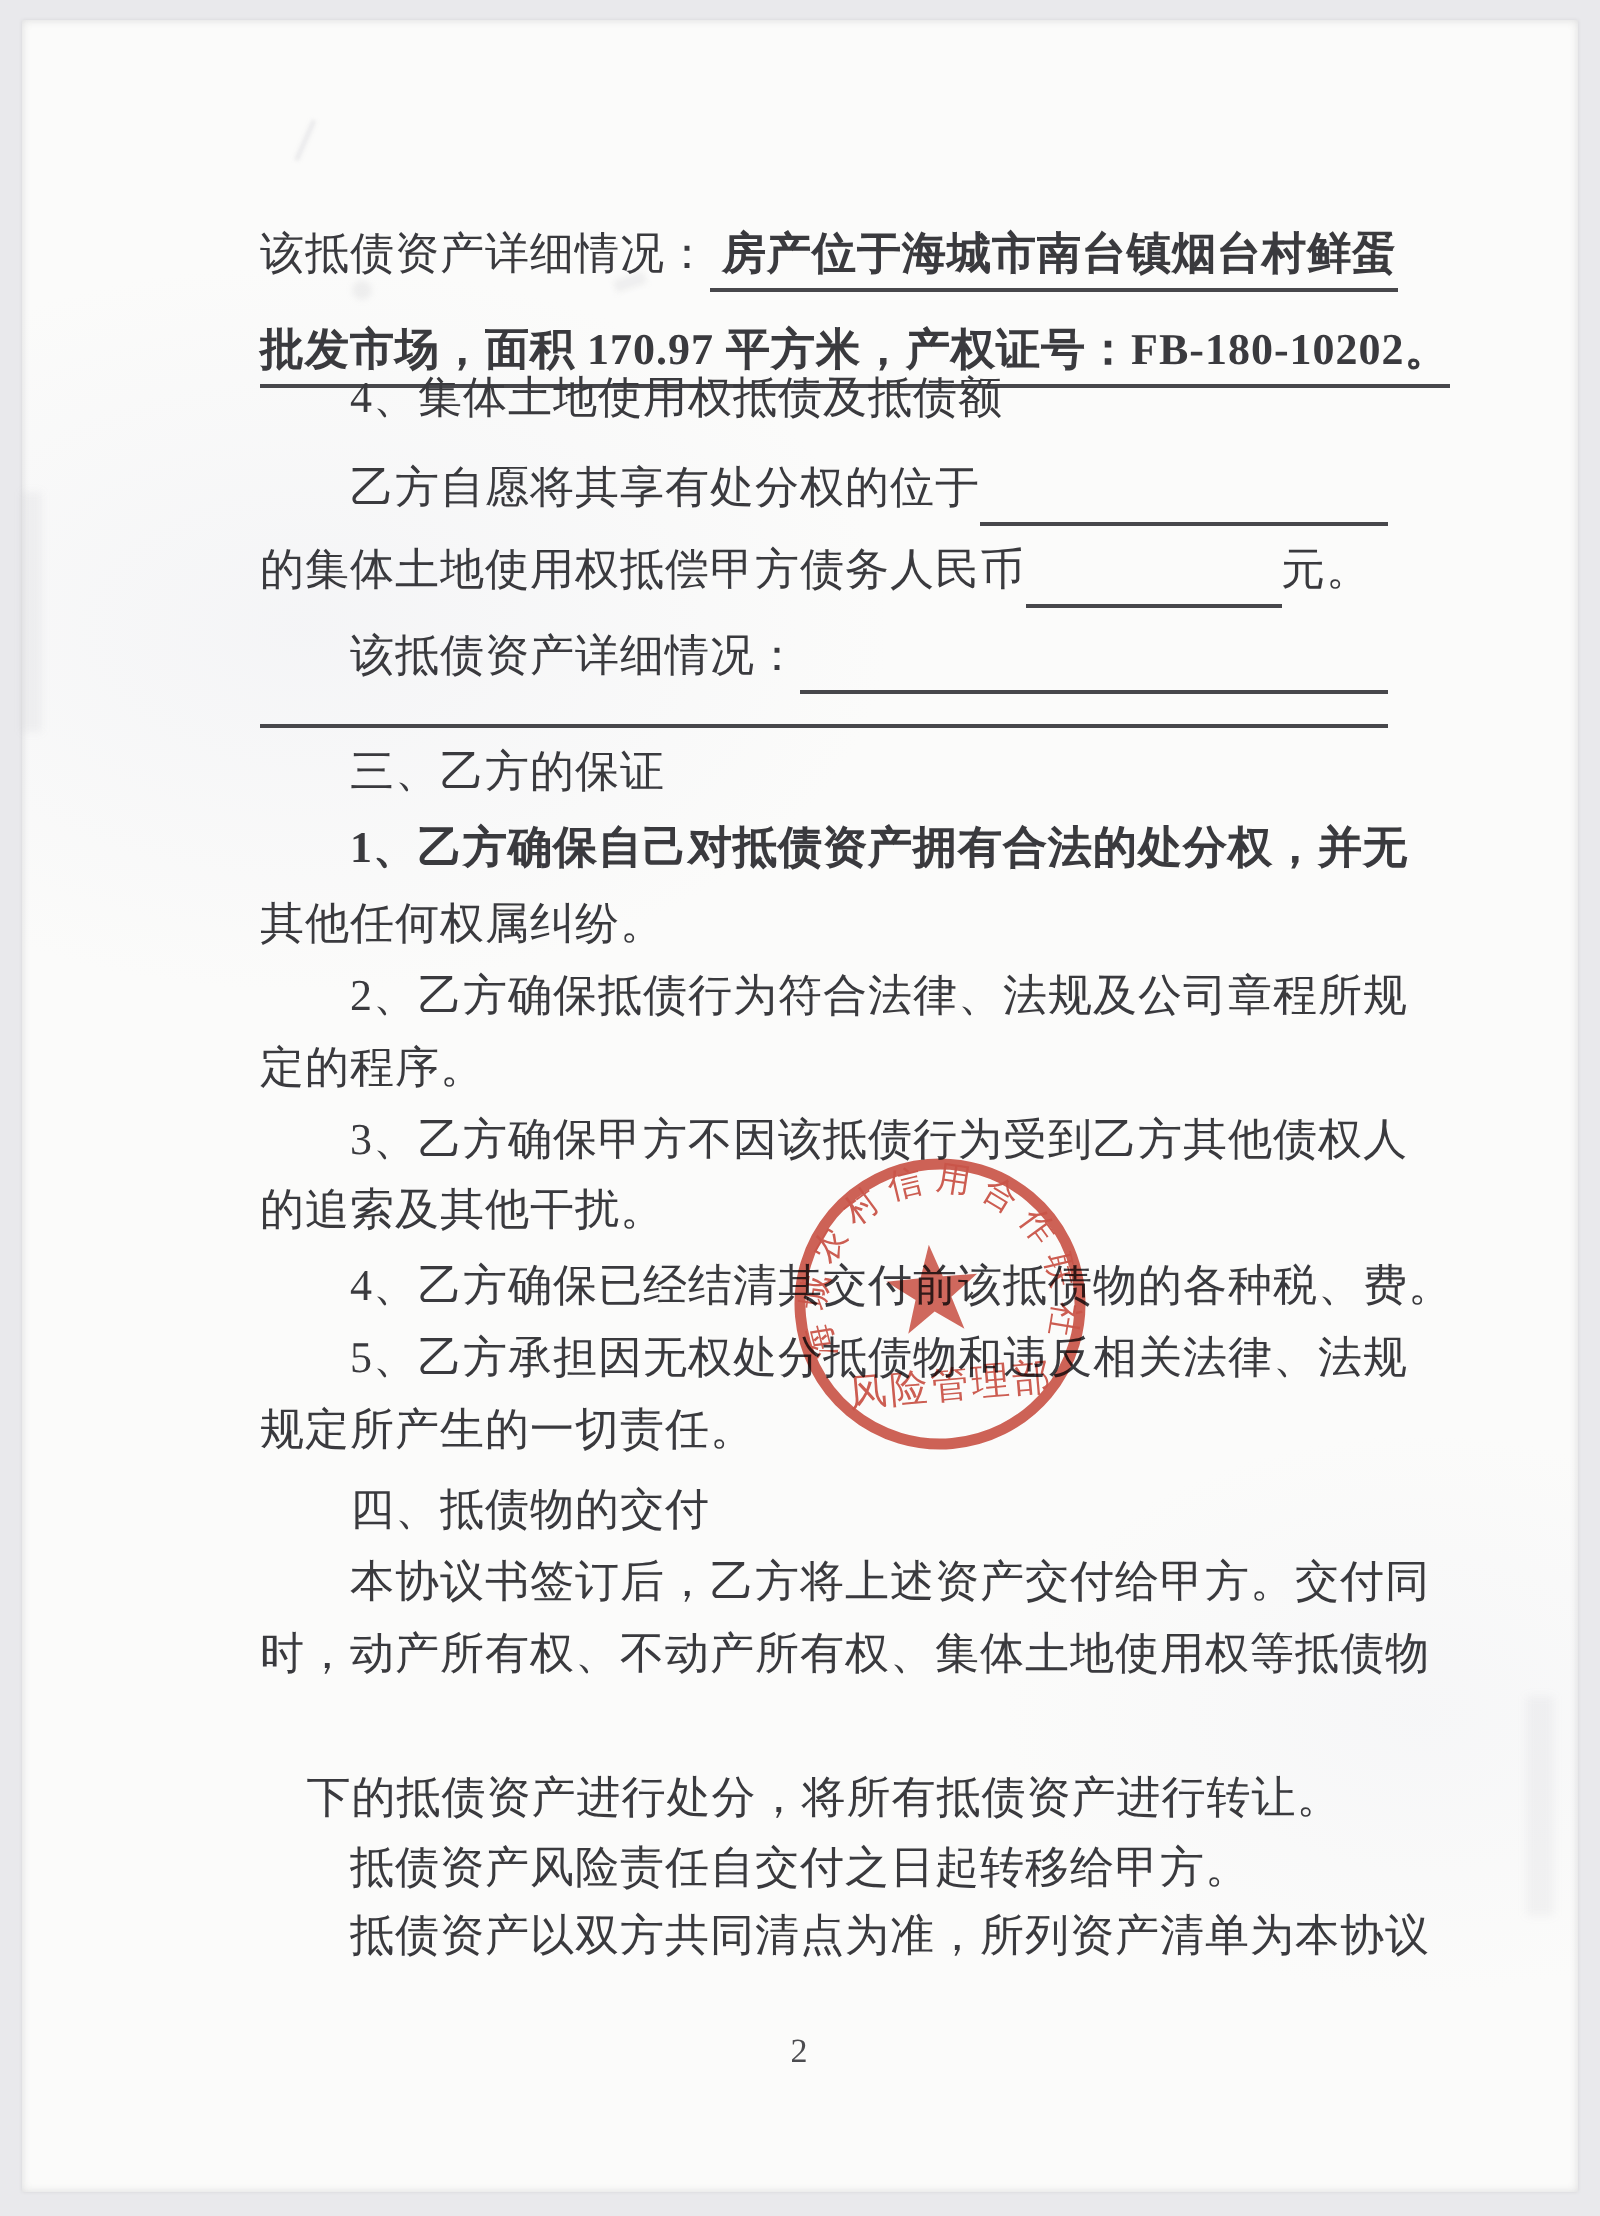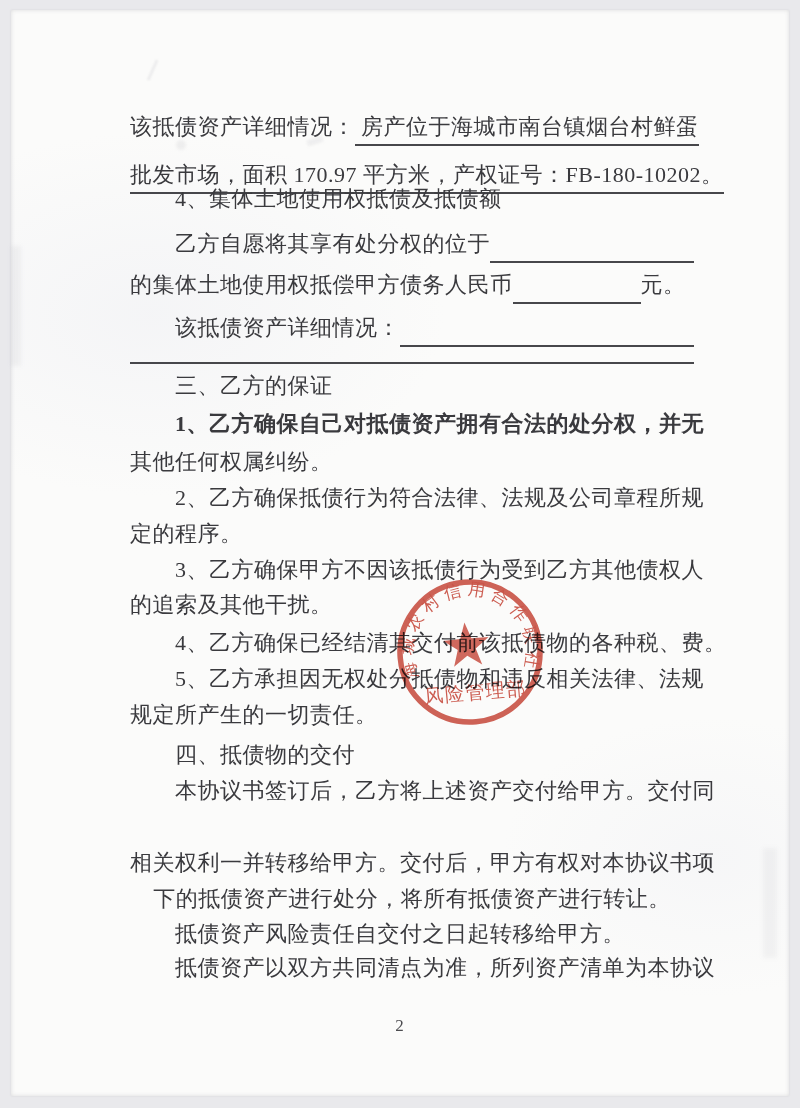--- a/index.html
+++ b/index.html
@@ -20,21 +20,21 @@
   .lines-layer{position:absolute;inset:0;}
   .line{
     position:absolute;left:119px;right:95px;height:32px;
     display:flex;align-items:flex-end;
     font-size:22px;color:#3a3a3e;letter-spacing:.5px;
     white-space:nowrap;overflow:visible;
   }
   .line.ind{padding-left:45px;}
   .line span{padding-bottom:4px;display:inline-block;}
   .line span.u{padding-bottom:2px;border-bottom:2px solid #47474b;}
-  .line span.grow{flex:1 1 auto;}
+  .line span.grow{flex:1 1 auto;font-weight:bold;}
   .pagenum{
     position:absolute;left:0;right:0;top:1006px;text-align:center;
     font-size:17px;color:#4c4c50;letter-spacing:1px;
   }
   .stamp{
     position:absolute;left:381px;top:564px;width:156px;height:156px;
     mix-blend-mode:multiply;opacity:.87;
     transform:rotate(-5deg);
   }
   .artifact{position:absolute;pointer-events:none;}
@@ -105,22 +105,22 @@
       </div>
       <div class="line" style="top: 692px;">
         <span>规定所产生的一切责任。</span>
       </div>
       <div class="line ind" style="top: 732px;">
         <span>四、抵债物的交付</span>
       </div>
       <div class="line ind" style="top: 768px;">
         <span>本协议书签订后，乙方将上述资产交付给甲方。交付同</span>
       </div>
-      <div class="line" style="top: 840px;">
-        <span>相关权利一并转移给甲方。交付后，甲方有权对本协议书项</span>
+      <div class="line" style="top: 804px;">
+        <span>时，动产所有权、不动产所有权、集体土地使用权等抵债物</span>
       </div>
       <div class="line" style="top: 876px; justify-content: center;">
         <span>下的抵债资产进行处分，将所有抵债资产进行转让。</span>
       </div>
       <div class="line ind" style="top: 911px;">
         <span>抵债资产风险责任自交付之日起转移给甲方。</span>
       </div>
       <div class="line ind" style="top: 945px;">
         <span>抵债资产以双方共同清点为准，所列资产清单为本协议</span>
       </div>

